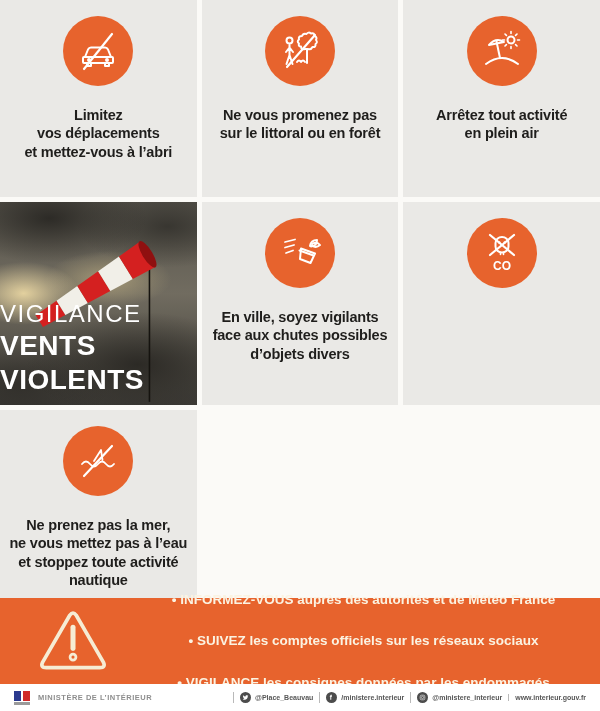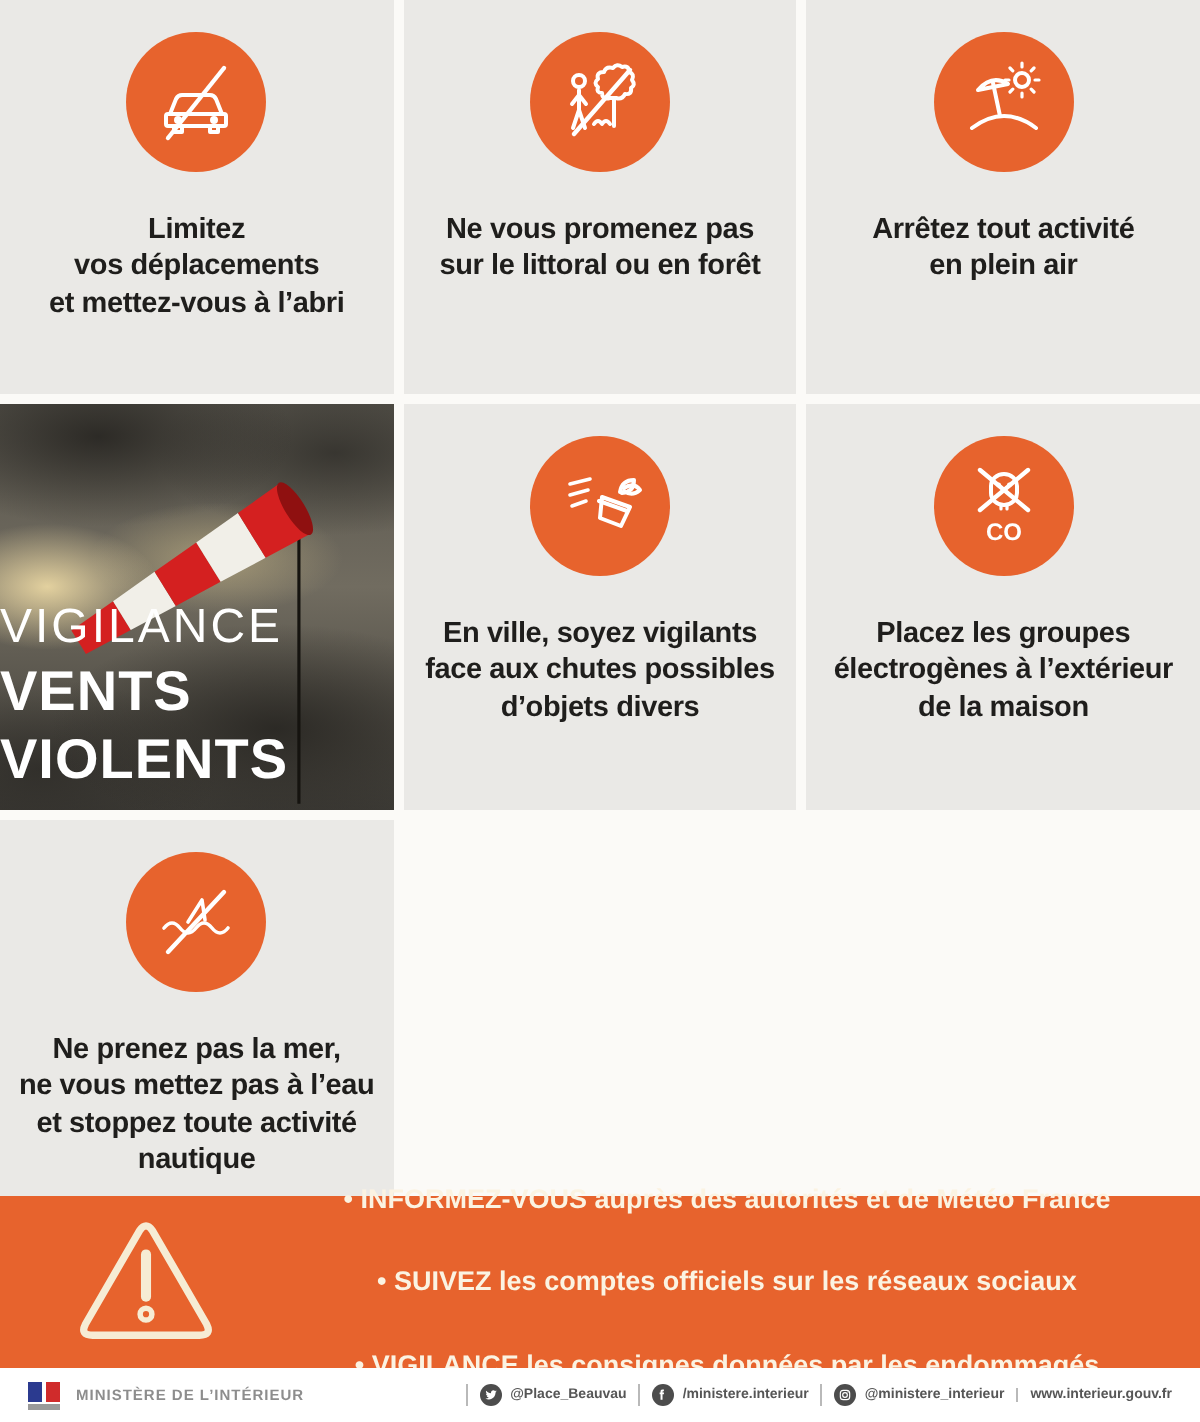--- a/index.html
+++ b/index.html
@@ -178,23 +178,20 @@
         <svg viewBox="0 0 48 48" class="line-icon">
           <path d="M17.5 14 a6.5 6 0 0 1 13 0 v3.5 a6.5 6 0 0 1 -13 0 Z"></path>
           <circle cx="21.3" cy="13.5" r="1.2" fill="#fff" stroke="none"></circle>
           <circle cx="26.7" cy="13.5" r="1.2" fill="#fff" stroke="none"></circle>
           <path d="M22.5 23.5 v2 M25.5 23.5 v2" stroke-width="1.6"></path>
           <line x1="12" y1="6" x2="36" y2="26" stroke-width="2.2"></line>
           <line x1="36" y1="6" x2="12" y2="26" stroke-width="2.2"></line>
           <text x="24" y="41" text-anchor="middle" font-size="12" font-weight="bold" fill="#fff" stroke="none" font-family="Liberation Sans, sans-serif">CO</text>
         </svg>
       </div>
-      <div class="advice-text">Placez les groupes
-électrogènes à l’extérieur
-de la maison</div>
     </div>
 
     <div class="cell">
       <div class="icon-circle">
         <svg viewBox="0 0 48 48" class="line-icon">
           <path d="M8 27 q4 -5 8 0 q4 5 8 0 q4 -5 8 0 q4 5 8 0" stroke-width="1.8"></path>
           <path d="M20 24 L27 13 L28.5 23" stroke-width="1.8"></path>
           <line x1="10" y1="39" x2="38" y2="9" stroke-width="2.2"></line>
         </svg>
       </div>

